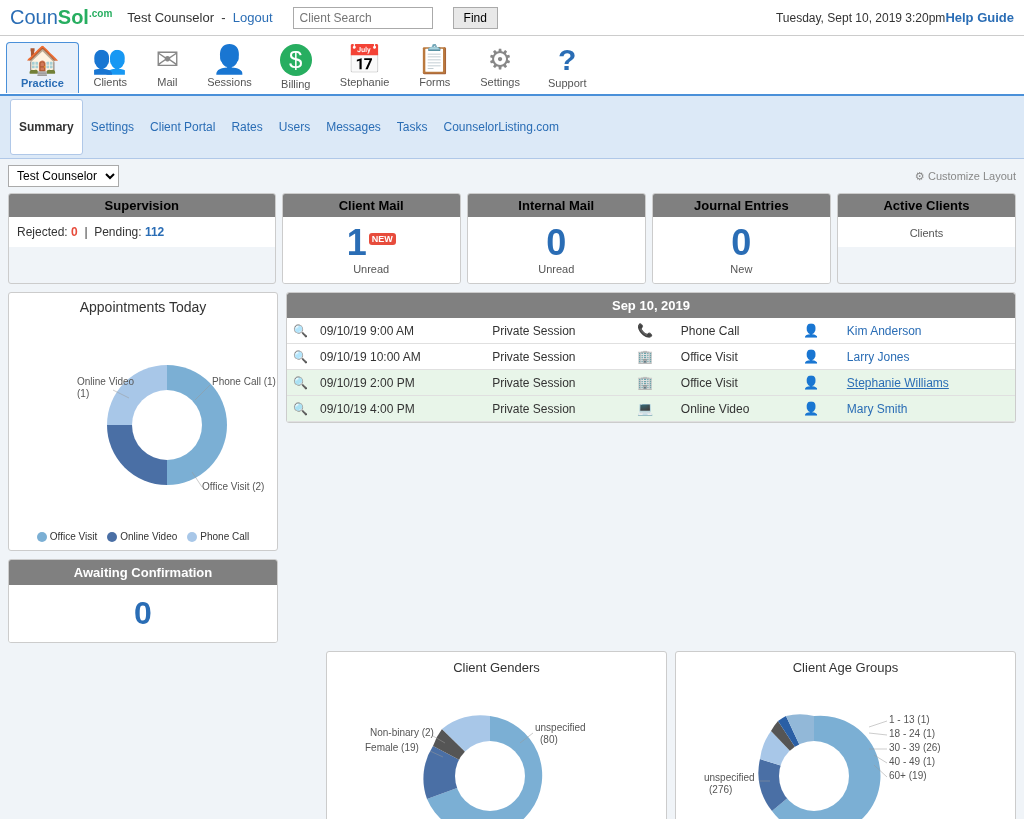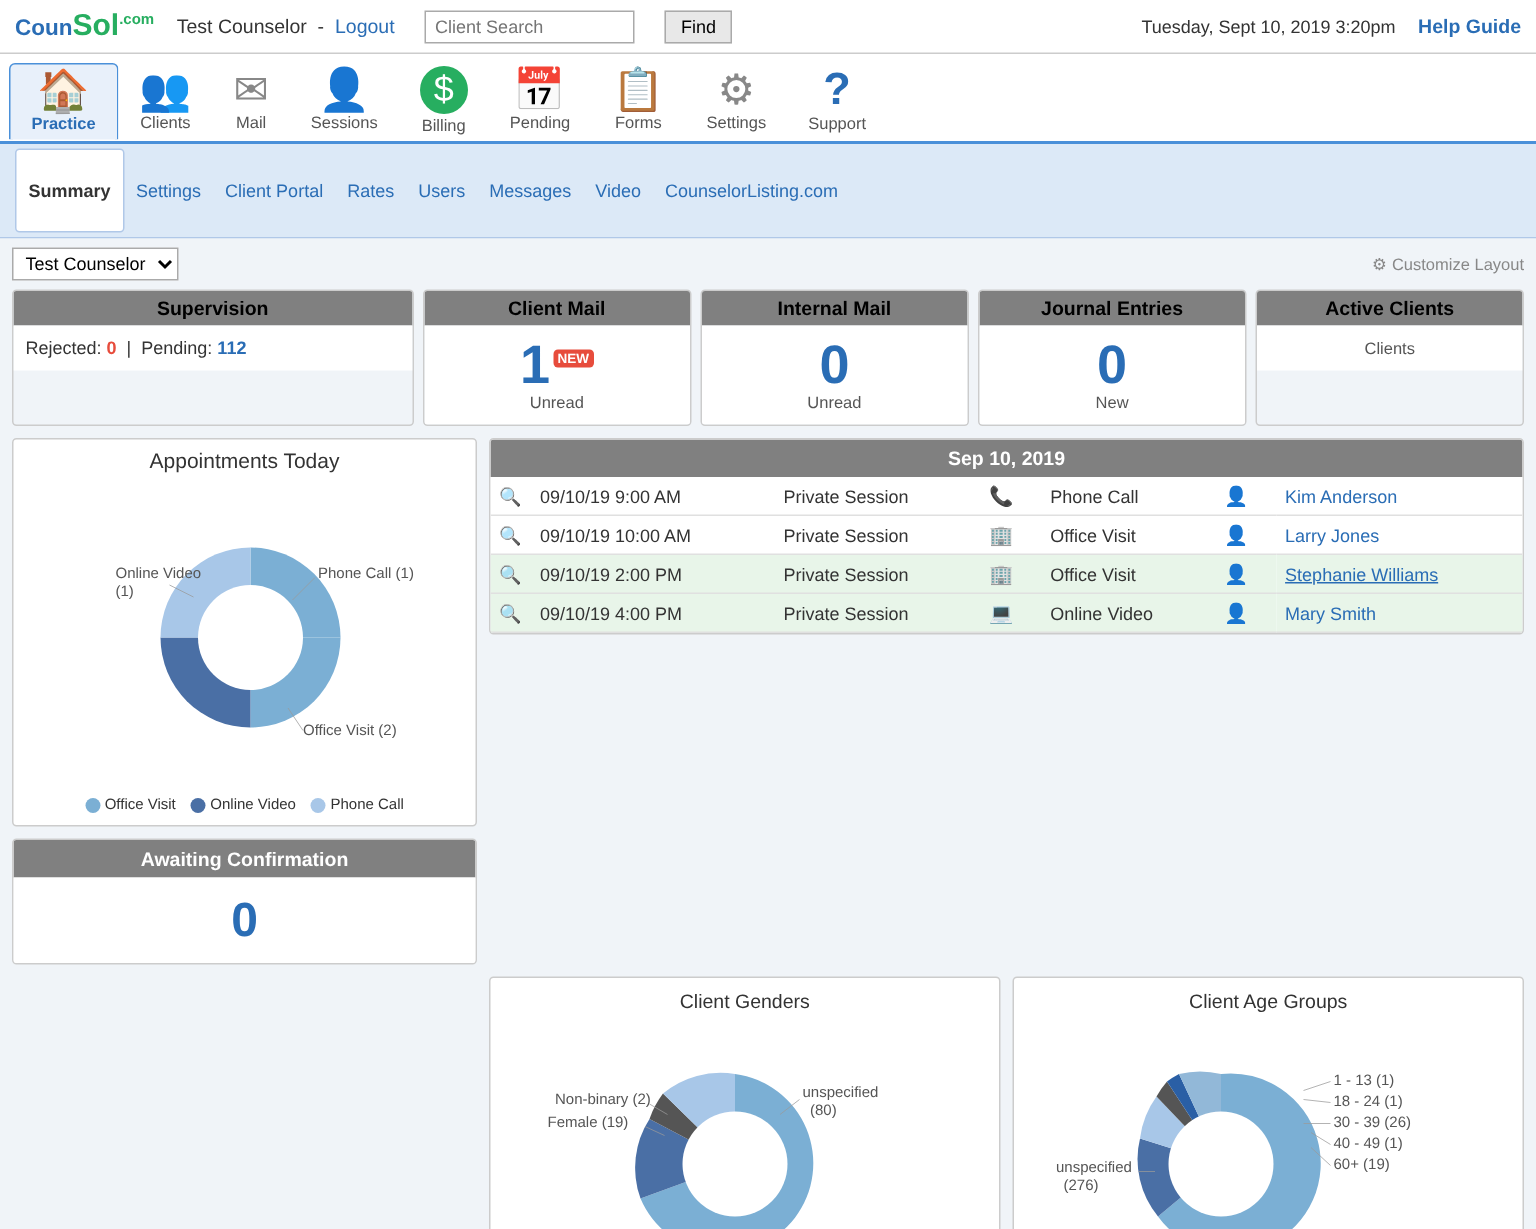--- a/index.html
+++ b/index.html
@@ -7,21 +7,21 @@
 
     
     .header { display: flex; align-items: center; padding: 6px 10px; background: #fff; border-bottom: 1px solid #ccc; }
     .logo { font-size: 18px; font-weight: bold; color: #2a6db5; margin-right: 15px; }
     .logo span { color: #5cb85c; font-size: 12px; }
     .user-info { font-size: 13px; margin-right: 20px; }
     .user-info a { color: #2a6db5; text-decoration: none; }
     .search-area { display: flex; align-items: center; gap: 20px; margin-right: auto; }
     .search-input { border: 1px solid #aaa; padding: 3px 6px; font-size: 12px; width: 140px; }
     .find-btn { background: #e8e8e8; border: 1px solid #aaa; padding: 3px 10px; font-size: 12px; cursor: pointer; }
-    .date-info { font-size: 12px; margin-right: 15px; color: #333; }
+    .date-info { font-size: 12px; color: #333; }
     .help-link { color: #2a6db5; font-weight: bold; font-size: 13px; text-decoration: none; }
 
     
     .main-nav { display: flex; align-items: center; background: #fff; border-bottom: 2px solid #4a90d9; padding: 4px 6px 0; }
     .nav-item { display: flex; flex-direction: column; align-items: center; padding: 4px 14px; cursor: pointer; font-size: 11px; color: #555; border-radius: 4px 4px 0 0; }
     .nav-item.active { background: #e8f0fa; border: 1px solid #4a90d9; border-bottom: none; color: #2a6db5; font-weight: bold; }
     .nav-icon { font-size: 28px; line-height: 1; margin-bottom: 2px; }
     .nav-icon-house { color: #c0392b; }
     .nav-icon-clients { color: #2a6db5; }
     .nav-icon-mail { color: #888; }
@@ -52,21 +52,21 @@
     .stat-supervision { background: #fff; padding: 8px; font-size: 12px; }
     .stat-supervision a { color: #e74c3c; text-decoration: none; font-weight: bold; }
 
     .supervision-card { flex: 1.5; }
 
     
     .badge-new { background: #e74c3c; color: #fff; font-size: 9px; font-weight: bold; border-radius: 3px; padding: 1px 3px; vertical-align: super; margin-left: 2px; }
 
     
     .main-grid { display: flex; gap: 8px; margin-bottom: 8px; }
-    .left-panel { width: 310px; flex-shrink: 0; }
+    .left-panel { width: 270px; flex-shrink: 0; }
     .right-panel { flex: 1; }
 
     
     .card { border: 1px solid #ccc; border-radius: 3px; background: #fff; overflow: hidden; }
     .card-title { text-align: center; font-size: 14px; padding: 6px; color: #333; }
     .card-body { padding: 8px; }
 
     
     .apt-header { background: #808080; color: #fff; text-align: center; padding: 5px; font-size: 13px; font-weight: bold; border-radius: 2px 2px 0 0; }
     .apt-table { width: 100%; border-collapse: collapse; }
@@ -91,21 +91,21 @@
     .legend-dot { width: 10px; height: 10px; border-radius: 50%; display: inline-block; }
 
     
     svg { overflow: visible; }
   </style>
 </head>
 <body>
 
 <div class="header">
   <div class="logo">
-    <span style="color:#2a6db5; font-weight:700; font-size:15px;">Coun</span><span style="color:#27ae60; font-weight:900; font-size:20px;">Sol</span><span style="font-size:10px; color:#27ae60; vertical-align:super;">.com</span>
+    <span style="color:#2a6db5; font-weight:400; font-size:20px;">Coun</span><span style="color:#27ae60; font-weight:900; font-size:20px;">Sol</span><span style="font-size:10px; color:#27ae60; vertical-align:super;">.com</span>
   </div>
   <div class="user-info">
     <span>Test Counselor</span>
     &nbsp;-&nbsp;
     <a href="#">Logout</a>
   </div>
   <div class="search-area">
     <input class="search-input" type="text" placeholder="Client Search" style="">
     <button class="find-btn">Find</button>
   </div>
@@ -129,21 +129,21 @@
   <div class="nav-item">
     <span class="nav-icon" style="color:#e67e22">👤</span>
     <span>Sessions</span>
   </div>
   <div class="nav-item">
     <span class="nav-icon" style="color:#27ae60; font-size:24px; background:#27ae60; color:#fff; border-radius:50%; width:32px; height:32px; display:flex; align-items:center; justify-content:center;">$</span>
     <span>Billing</span>
   </div>
   <div class="nav-item">
     <span class="nav-icon">📅</span>
-    <span>Pending</span>
+    <span>Stephanie</span>
   </div>
   <div class="nav-item">
     <span class="nav-icon" style="color:#f0c040;">📋</span>
     <span>Forms</span>
   </div>
   <div class="nav-item">
     <span class="nav-icon nav-icon-settings">⚙</span>
     <span>Settings</span>
   </div>
   <div class="nav-item">
@@ -152,21 +152,21 @@
   </div>
 </div>
 
 <div class="sub-nav">
   <a class="sub-nav-item active" href="#">Summary</a>
   <a class="sub-nav-item" href="#">Settings</a>
   <a class="sub-nav-item" href="#">Client Portal</a>
   <a class="sub-nav-item" href="#">Rates</a>
   <a class="sub-nav-item" href="#">Users</a>
   <a class="sub-nav-item" style="color:#2a6db5;" href="#">Messages</a>
-  <a class="sub-nav-item" style="color:#2a6db5;" href="#">Video</a>
+  <a class="sub-nav-item" style="color:#2a6db5;" href="#">Tasks</a>
   <a class="sub-nav-item" style="color:#2a6db5;" href="#">CounselorListing.com</a>
 </div>
 
 <div class="content">
 
   <div class="top-bar">
     <div class="counselor-select">
       <select>
         <option>Test Counselor</option>
       </select>

